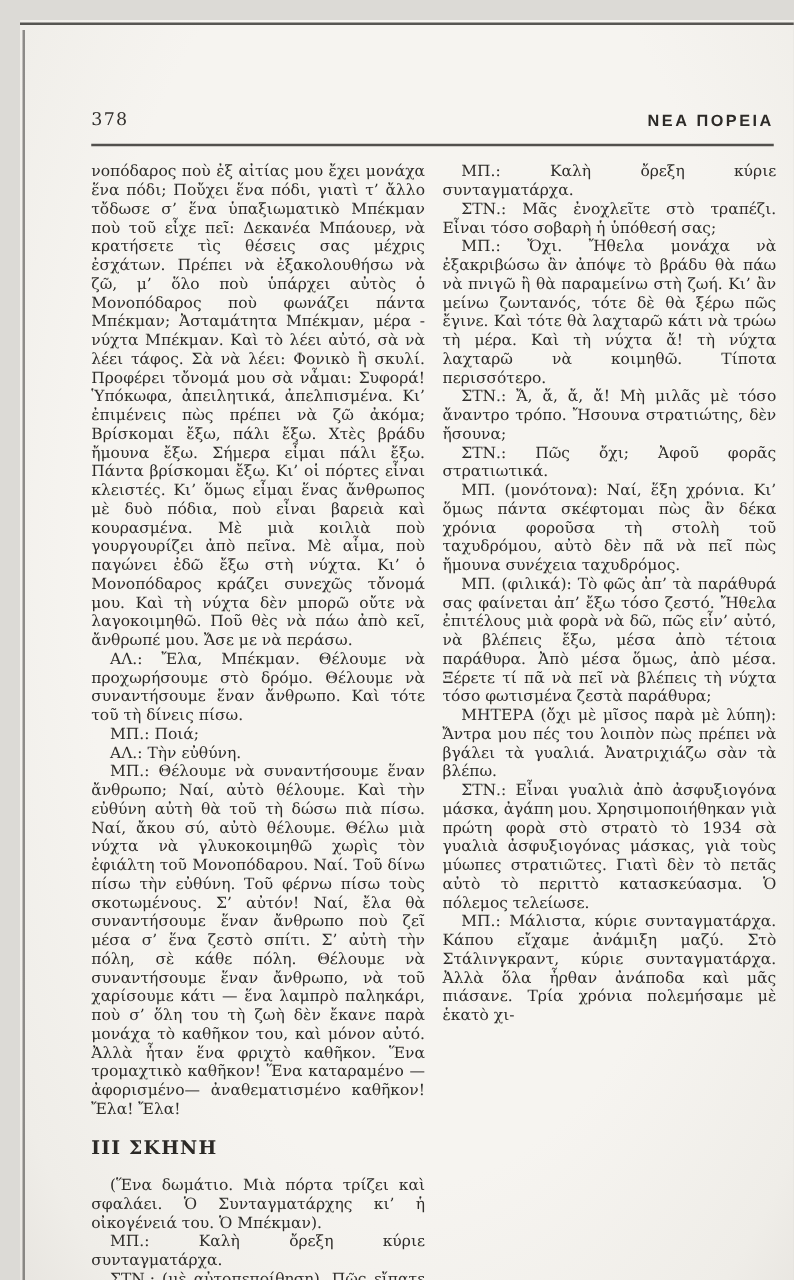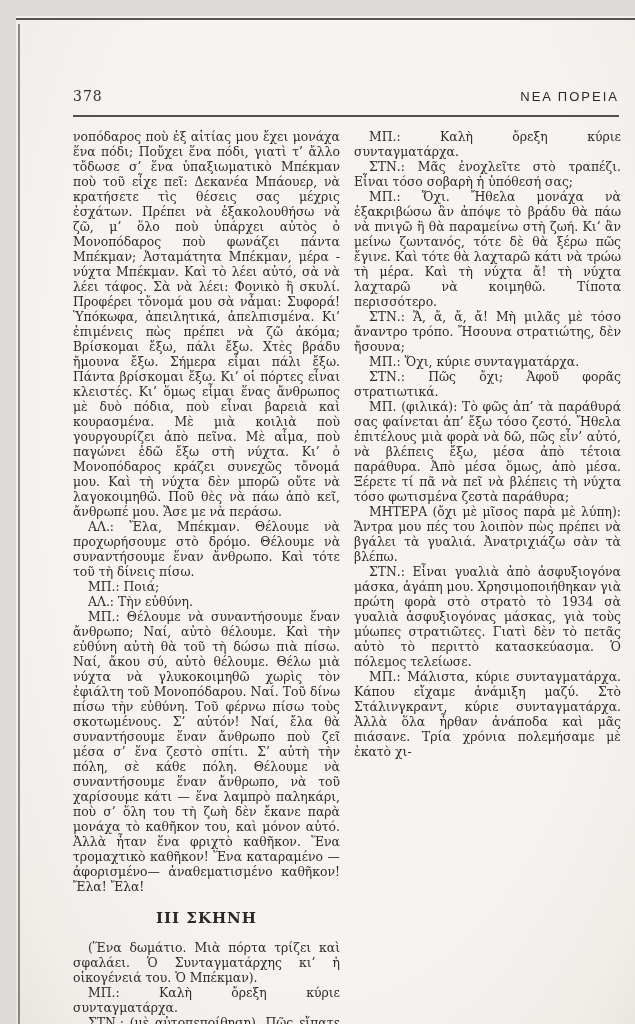--- a/index.html
+++ b/index.html
@@ -36,21 +36,21 @@
     align-items: flex-end;
   }
   .page-number {
     font-size: 14px;
     letter-spacing: 1px;
     color: #33312e;
   }
   .journal-title {
     font-family: "Liberation Sans", sans-serif;
     font-size: 13px;
-    font-weight: normal;
+    font-weight: bold;
     letter-spacing: 2px;
     color: #2c2a27;
   }
   .header-rule {
     position: absolute;
     top: 99px; left: 57px; right: 32px;
     height: 2px;
     background: #403e3b;
     opacity: .9;
   }
@@ -68,21 +68,21 @@
     text-align: justify;
     hyphens: manual;
   }
   .col p {
     margin: 0;
     text-indent: 15px;
   }
   .col p.noindent { text-indent: 0; }
   .scene-heading {
     margin: 17px 0 14px;
-    text-align: center;
+    text-align: left;
     text-indent: 0;
     font-size: 15px;
     font-weight: bold;
     letter-spacing: 1px;
     color: #2b2926;
   }
 </style>
 </head>
 <body>
 
@@ -114,22 +114,22 @@
       <p>(Ἕνα δωμάτιο. Μιὰ πόρτα τρίζει καὶ σφαλάει. Ὁ Συνταγματάρχης κι’ ἡ οἰκογένειά του. Ὁ Μπέκμαν).</p>
       <p>ΜΠ.: Καλὴ ὄρεξη κύριε συνταγματάρχα.</p>
       <p>ΣΤΝ.: (μὲ αὐτοπεποίθηση). Πῶς εἴπατε παρακαλῶ;</p>
     </div>
 
     <div class="col">
       <p>ΜΠ.: Καλὴ ὄρεξη κύριε συνταγματάρχα.</p>
       <p>ΣΤΝ.: Μᾶς ἐνοχλεῖτε στὸ τραπέζι. Εἶναι τόσο σοβαρὴ ἡ ὑπόθεσή σας;</p>
       <p>ΜΠ.: Ὄχι. Ἤθελα μονάχα νὰ ἐξακριβώσω ἂν ἀπόψε τὸ βράδυ θὰ πάω νὰ πνιγῶ ἢ θὰ παραμείνω στὴ ζωή. Κι’ ἂν μείνω ζωντανός, τότε δὲ θὰ ξέρω πῶς ἔγινε. Καὶ τότε θὰ λαχταρῶ κάτι νὰ τρώω τὴ μέρα. Καὶ τὴ νύχτα ἄ! τὴ νύχτα λαχταρῶ νὰ κοιμηθῶ. Τίποτα περισσότερο.</p>
       <p>ΣΤΝ.: Ἄ, ἄ, ἄ, ἄ! Μὴ μιλᾶς μὲ τόσο ἄναντρο τρόπο. Ἤσουνα στρατιώτης, δὲν ἤσουνα;</p>
-      <p>ΜΠ.: Ὄχι, κύριε συνταγματάρχα.</p>
       <p>ΣΤΝ.: Πῶς ὄχι; Ἀφοῦ φορᾶς στρατιωτικά.</p>
+      <p>ΜΠ. (μονότονα): Ναί, ἕξη χρόνια. Κι’ ὅμως πάντα σκέφτομαι πὼς ἂν δέκα χρόνια φοροῦσα τὴ στολὴ τοῦ ταχυδρόμου, αὐτὸ δὲν πᾶ νὰ πεῖ πὼς ἤμουνα συνέχεια ταχυδρόμος.</p>
       <p>ΜΠ. (φιλικά): Τὸ φῶς ἀπ’ τὰ παράθυρά σας φαίνεται ἀπ’ ἔξω τόσο ζεστό. Ἤθελα ἐπιτέλους μιὰ φορὰ νὰ δῶ, πῶς εἶν’ αὐτό, νὰ βλέπεις ἔξω, μέσα ἀπὸ τέτοια παράθυρα. Ἀπὸ μέσα ὅμως, ἀπὸ μέσα. Ξέρετε τί πᾶ νὰ πεῖ νὰ βλέπεις τὴ νύχτα τόσο φωτισμένα ζεστὰ παράθυρα;</p>
       <p>ΜΗΤΕΡΑ (ὄχι μὲ μῖσος παρὰ μὲ λύπη): Ἄντρα μου πές του λοιπὸν πὼς πρέπει νὰ βγάλει τὰ γυαλιά. Ἀνατριχιάζω σὰν τὰ βλέπω.</p>
       <p>ΣΤΝ.: Εἶναι γυαλιὰ ἀπὸ ἀσφυξιογόνα μάσκα, ἀγάπη μου. Χρησιμοποιήθηκαν γιὰ πρώτη φορὰ στὸ στρατὸ τὸ 1934 σὰ γυαλιὰ ἀσφυξιογόνας μάσκας, γιὰ τοὺς μύωπες στρατιῶτες. Γιατὶ δὲν τὸ πετᾶς αὐτὸ τὸ περιττὸ κατασκεύασμα. Ὁ πόλεμος τελείωσε.</p>
       <p>ΜΠ.: Μάλιστα, κύριε συνταγματάρχα. Κάπου εἴχαμε ἀνάμιξη μαζύ. Στὸ Στάλινγκραντ, κύριε συνταγματάρχα. Ἀλλὰ ὅλα ἦρθαν ἀνάποδα καὶ μᾶς πιάσανε. Τρία χρόνια πολεμήσαμε μὲ ἑκατὸ χι-</p>
     </div>
 
   </div>
 </div>
 
 </body></html>

